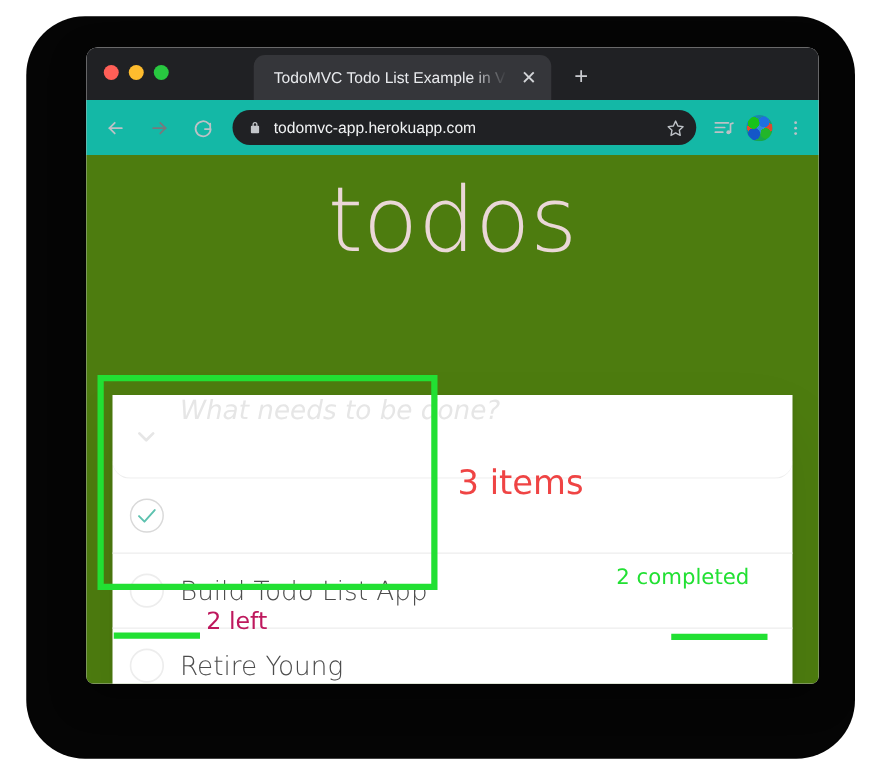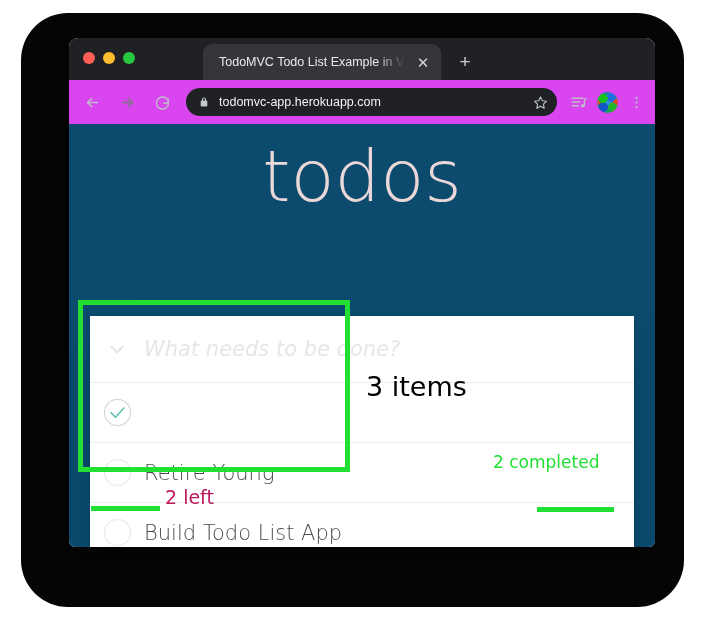--- a/index.html
+++ b/index.html
@@ -74,21 +74,21 @@
     position: absolute; left: 384px; top: 11px;
     width: 24px; height: 24px;
     display: flex; align-items: center; justify-content: center;
     color: #c9cbcf; font-size: 19px; line-height: 1;
   }
 
   
   #toolbar {
     position: relative;
     height: 44px;
-    background: #d946ef;
+    background: #14b8a6;
     display: flex; align-items: center;
   }
   .tb-icon {
     width: 28px; height: 28px;
     display: flex; align-items: center; justify-content: center;
     color: #bdc1c6;
     flex: none;
   }
   #nav-back   { margin-left: 9px; }
   #nav-forward{ margin-left: 7px; color: #77797d; }
@@ -130,21 +130,21 @@
       radial-gradient(circle at 86% 48%, #e0472e 0 16%, transparent 17%),
       radial-gradient(circle at 14% 50%, #e54b2f 0 12%, transparent 13%),
       linear-gradient(140deg, #1c7ad8, #16b520);
   }
   #browser-menu { margin-right: 5px; }
 
   
   #page {
     position: relative;
     height: 423px;
-    background: #0c4a6e;
+    background: #4d7c0f;
   }
   #todos-title {
     position: absolute;
     left: 0; right: 0; top: 16px;
     text-align: center;
     font-family: "DejaVu Sans", sans-serif;
     font-weight: 100;
     font-size: 72px;
     line-height: 1;
     color: #ead7d7;
@@ -162,22 +162,23 @@
   #card-stack-1, #card-stack-2 {
     position: absolute;
     background: #ffffff;
     box-shadow: 0 1px 1px rgba(0,0,0,.12), 0 8px 0 -3px #f6f6f6, 0 9px 1px -3px rgba(0,0,0,.1);
   }
 
   
   #new-todo-row {
     position: relative;
     height: 66px;
-    display: flex; align-items: center;
+    display: flex; align-items: flex-start;
     border-bottom: 1px solid #ededed;
+    border-radius: 14px;
   }
   #toggle-all {
     width: 54px; height: 66px;
     display: flex; align-items: center; justify-content: center;
     color: #e6e6e6;
   }
   #new-todo-placeholder {
     font-family: "DejaVu Sans", sans-serif;
     font-weight: 300;
     font-style: italic;
@@ -210,21 +211,21 @@
   
   .anno { position: absolute; pointer-events: none; }
   #anno-box {
     left: 78px; top: 300px;
     width: 272px; height: 172px;
     border: 5px solid #22e033;
     box-sizing: border-box;
   }
   #anno-3-items {
     left: 366px; top: 371px;
-    color: #000000;
+    color: #ef4444;
     font-size: 27px;
     font-family: "DejaVu Sans", sans-serif;
     font-weight: 400;
   }
   #anno-1-completed {
     left: 493px; top: 452px;
     color: #22e033;
     font-size: 17px;
     font-family: "DejaVu Sans", sans-serif;
     font-weight: 400;
@@ -350,30 +351,30 @@
             </svg>
         </div>
       </div>
 
       <div class="todo-row">
         <div class="todo-toggle">
           <svg width="29" height="29" viewBox="0 0 30 30" fill="none">
               <circle cx="15" cy="15" r="13.5" stroke="#ededed" stroke-width="1.4"></circle>
             </svg>
         </div>
-        <div class="todo-label">Retire Young</div>
+        <div class="todo-label">Build Todo List App</div>
       </div>
 
       <div class="todo-row">
         <div class="todo-toggle">
           <svg width="29" height="29" viewBox="0 0 30 30" fill="none">
               <circle cx="15" cy="15" r="13.5" stroke="#ededed" stroke-width="1.4"></circle>
             </svg>
         </div>
-        <div class="todo-label">Build Todo List App</div>
+        <div class="todo-label">Retire Young</div>
       </div>
 
     </div>
   </div>
 </div>
 
 <div class="anno" id="anno-box"></div>
 <div class="anno" id="anno-3-items">3 items</div>
 <div class="anno" id="anno-1-completed">2 completed</div>
 <div class="anno" id="anno-2-left">2 left</div>

